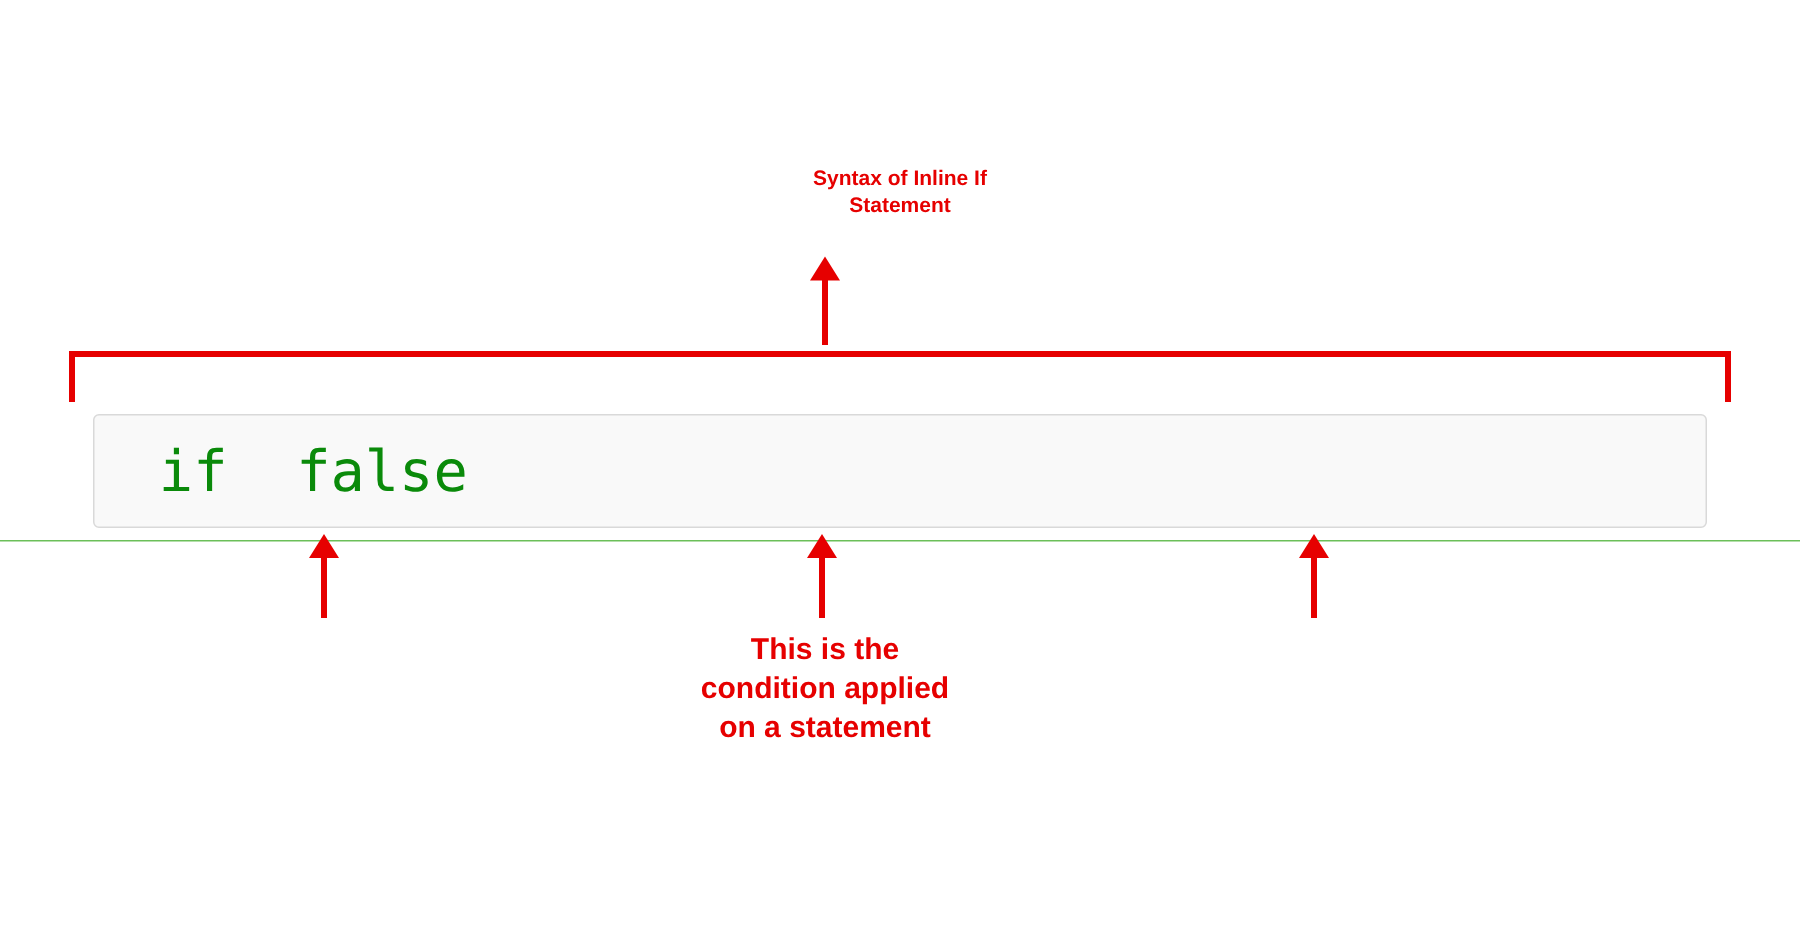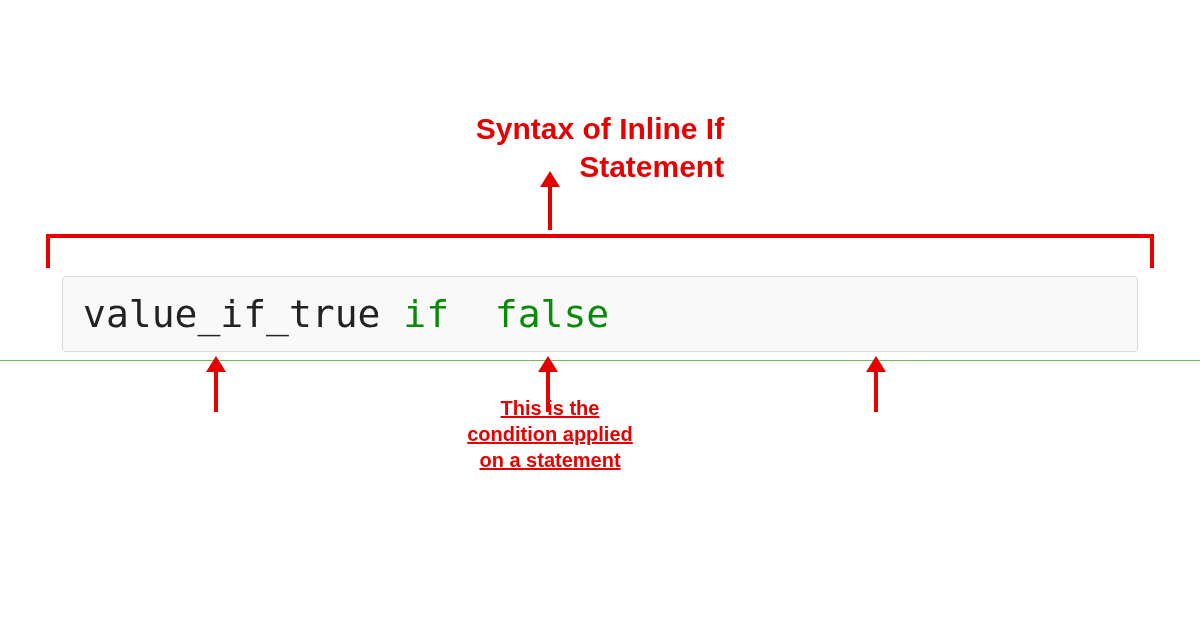--- a/index.html
+++ b/index.html
@@ -15,22 +15,22 @@
     position: absolute;
     inset: 0;
   }
   .title {
     position: absolute;
     top: 110px;
     left: 50%;
     transform: translateX(-50%);
     color: #e60000;
     font-weight: 700;
-    font-size: 30px;
-    text-align: right;
+    font-size: 14px;
+    text-align: center;
     line-height: 1.25;
     white-space: pre-line;
   }
   .bracket {
     position: absolute;
     left: 46px;
     right: 46px;
     top: 234px;
     height: 34px;
     border-top: 4px solid #e60000;
@@ -66,21 +66,21 @@
   .annotation {
     position: absolute;
     color: #e60000;
     font-weight: 700;
     font-size: 20px;
     text-align: center;
     line-height: 1.3;
     white-space: pre-line;
   }
   .ann1 { left: 110px; top: 420px; width: 220px; }
-  .ann2 { left: 440px; top: 395px; width: 220px; text-decoration: underline; }
+  .ann2 { left: 440px; top: 420px; width: 220px; }
   .ann3 { left: 770px; top: 420px; width: 220px; }
 
   .arrow {
     position: absolute;
     width: 4px;
     background: #e60000;
   }
   .arrow::before {
     content: "";
     position: absolute;
@@ -108,21 +108,20 @@
 <div class="canvas">
 
   <div class="title">Syntax of Inline If
 Statement</div>
 
   <div class="arrow up arrow-title"></div>
 
   <div class="bracket"></div>
 
   <div class="code-box">
-    <span>value_if_true</span>
     <span>&nbsp;</span>
     <span class="kw">if</span>
     <span>&nbsp;</span>
     <span>&nbsp;</span>
     <span class="kw">false</span>
     <span>&nbsp;</span>
   </div>
 
   <div class="hr-green"></div>
 

